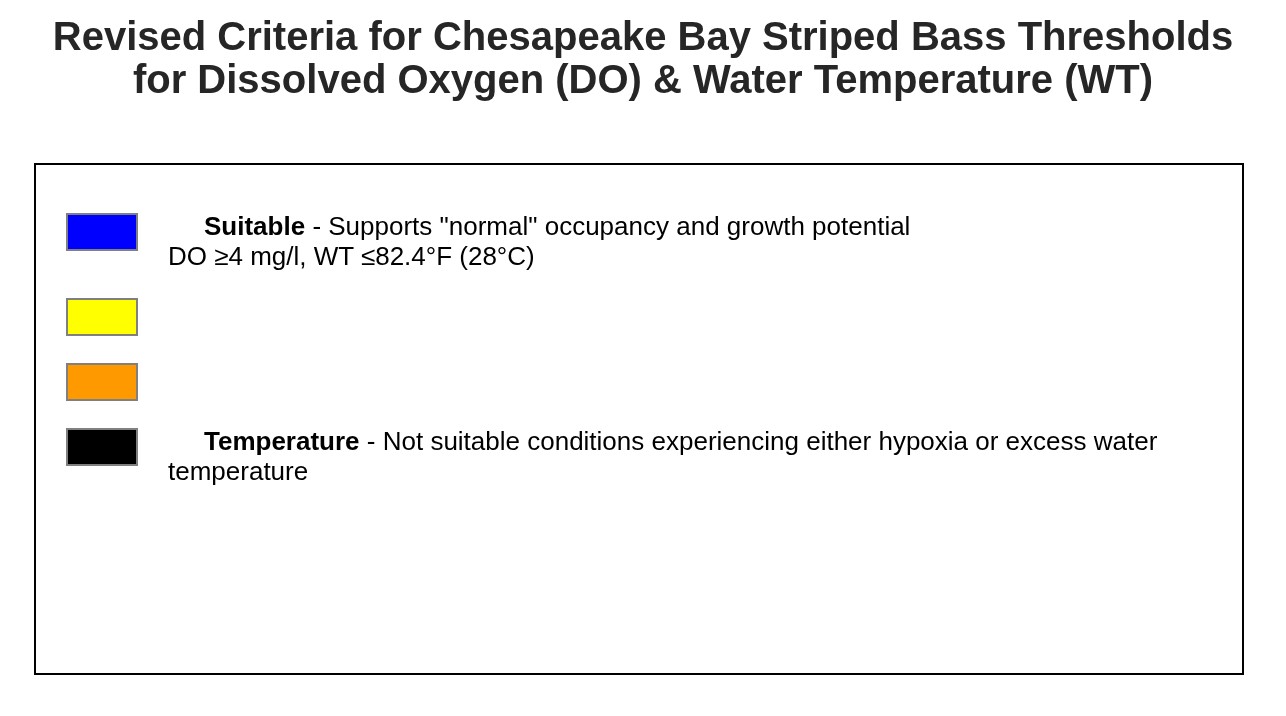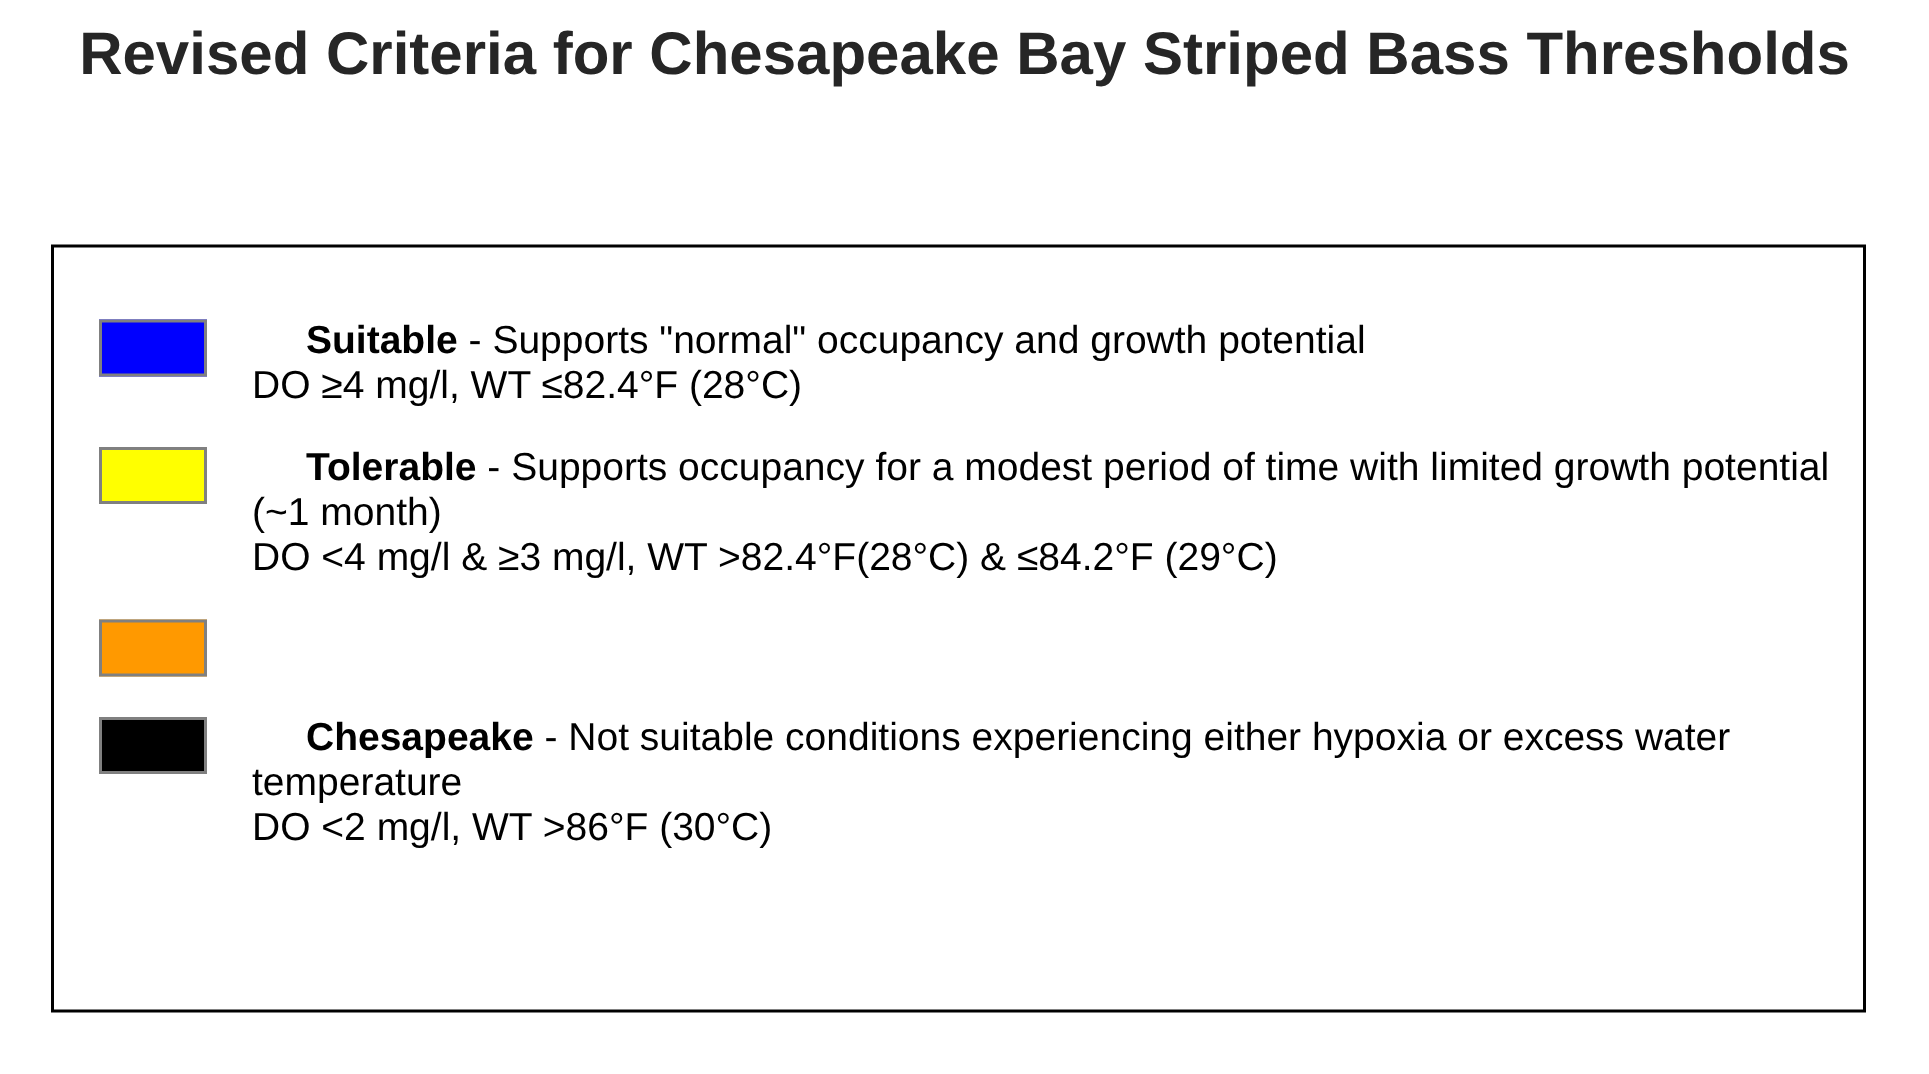--- a/index.html
+++ b/index.html
@@ -53,45 +53,41 @@
   }
   .legend-name { font-weight: 700; margin-left: 36px; }
 </style>
 </head>
 <body>
 
 <div class="slide">
 
   <h1 class="title">
     <span>Revised Criteria for Chesapeake Bay Striped Bass Thresholds</span>
+    <span>for Dissolved Oxygen (DO) &amp; Water Temperature (WT)</span>
   </h1>
 
   <div class="legend-box">
     <div class="legend-row">
       <div class="swatch" style="background: rgb(0, 0, 255);"></div>
       <div class="legend-text">
         <div><span class="legend-name">Suitable</span> <span>- Supports "normal" occupancy and growth potential</span></div>
         <div>DO ≥4 mg/l, WT ≤82.4°F (28°C)</div>
       </div>
     </div>
 
     <div class="legend-row">
       <div class="swatch" style="background: rgb(255, 255, 0);"></div>
-      <div class="legend-text">
-        <div><span class="legend-name">Tolerable</span> <span>- Supports occupancy for a modest period of time with limited growth potential (~1 month)</span></div>
-        <div>DO &lt;4 mg/l &amp; ≥3 mg/l, WT &gt;82.4°F(28°C) &amp; ≤84.2°F (29°C)</div>
-      </div>
     </div>
 
     <div class="legend-row">
       <div class="swatch" style="background: rgb(255, 153, 0);"></div>
     </div>
 
     <div class="legend-row">
       <div class="swatch" style="background: rgb(0, 0, 0);"></div>
       <div class="legend-text">
-        <div><span class="legend-name">Chesapeake</span> <span>- Not suitable conditions experiencing either hypoxia or excess water temperature</span></div>
-        <div>DO &lt;2 mg/l, WT &gt;86°F (30°C)</div>
+        <div><span class="legend-name">Temperature</span> <span>- Not suitable conditions experiencing either hypoxia or excess water temperature</span></div>
       </div>
     </div>
   </div>
 
 </div>
 
 </body></html>

